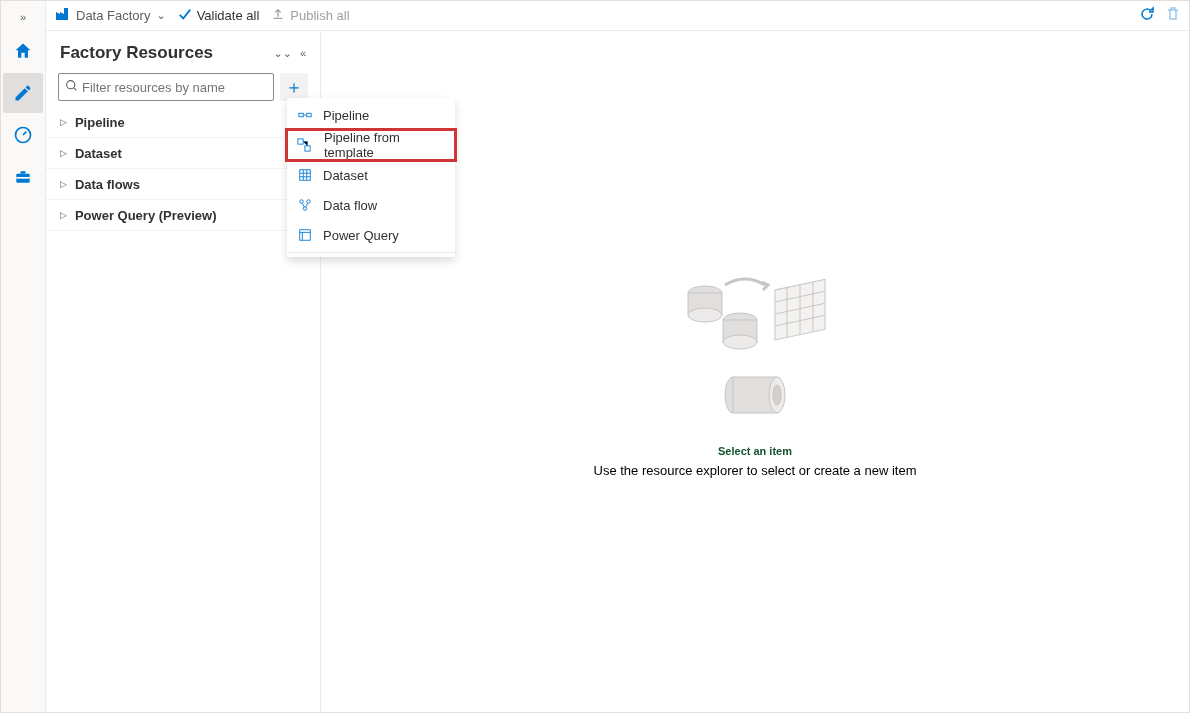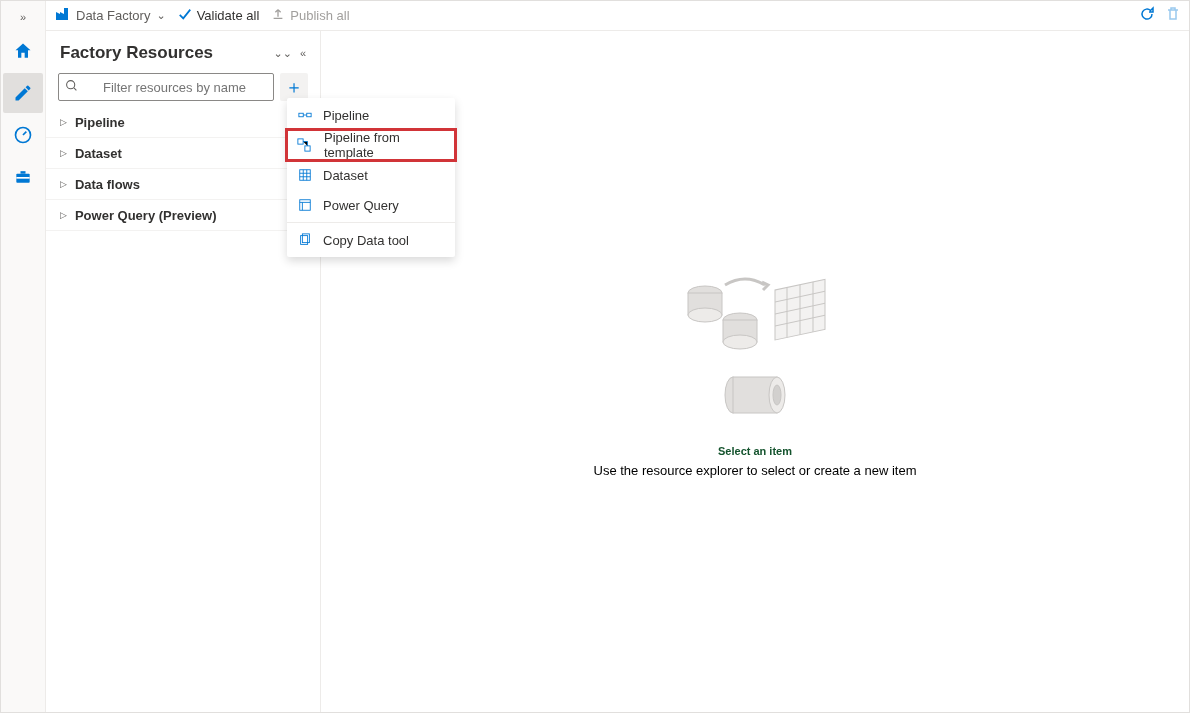--- a/index.html
+++ b/index.html
@@ -131,21 +131,20 @@
   padding: 0 6px;
   gap:4px;
   color:#605e5c;
 }
 .search-wrap input {
   border:none;
   outline:none;
   flex:1;
   font-size:13px;
   background:transparent;
-  text-align:center;
 }
 .add-btn {
   width:28px;
   height:28px;
   display:flex;
   align-items:center;
   justify-content:center;
   color:#0078d4;
   font-size:18px;
   cursor:pointer;
@@ -407,29 +406,31 @@
       <svg width="14" height="14" viewBox="0 0 16 16">
           <rect x="2" y="2" width="12" height="12" fill="none" stroke="#0078d4"></rect>
           <path stroke="#0078d4" d="M2 6h12M2 10h12M6 2v12M10 2v12"></path>
         </svg>
     </span>
     <span>Dataset</span>
   </div>
   <div class="fly-item">
     <span class="fi-icon">
       <svg width="14" height="14" viewBox="0 0 16 16">
-          <rect x="2" y="2" width="12" height="12" fill="none" stroke="#0078d4"></rect>
-          <path stroke="#0078d4" d="M2 5h12M5 5v9"></path>
+          <circle cx="4" cy="4" r="2" fill="none" stroke="#0078d4"></circle>
+          <circle cx="12" cy="4" r="2" fill="none" stroke="#0078d4"></circle>
+          <circle cx="8" cy="12" r="2" fill="none" stroke="#0078d4"></circle>
+          <path stroke="#0078d4" d="M5 6l2 4M11 6l-2 4"></path>
         </svg>
     </span>
-    <span>Power Query</span>
-  </div>
-  <div class="fly-sep"></div>
+    <span>Data flow</span>
+  </div>
   <div class="fly-item">
     <span class="fi-icon">
       <svg width="14" height="14" viewBox="0 0 16 16">
-          <rect x="3" y="3" width="8" height="10" fill="none" stroke="#0078d4"></rect>
-          <rect x="5" y="1" width="8" height="10" fill="none" stroke="#0078d4"></rect>
+          <rect x="2" y="2" width="12" height="12" fill="none" stroke="#0078d4"></rect>
+          <path stroke="#0078d4" d="M2 5h12M5 5v9"></path>
         </svg>
     </span>
-    <span>Copy Data tool</span>
-  </div>
+    <span>Power Query</span>
+  </div>
+  <div class="fly-sep"></div>
 </div>
 
 </body></html>

